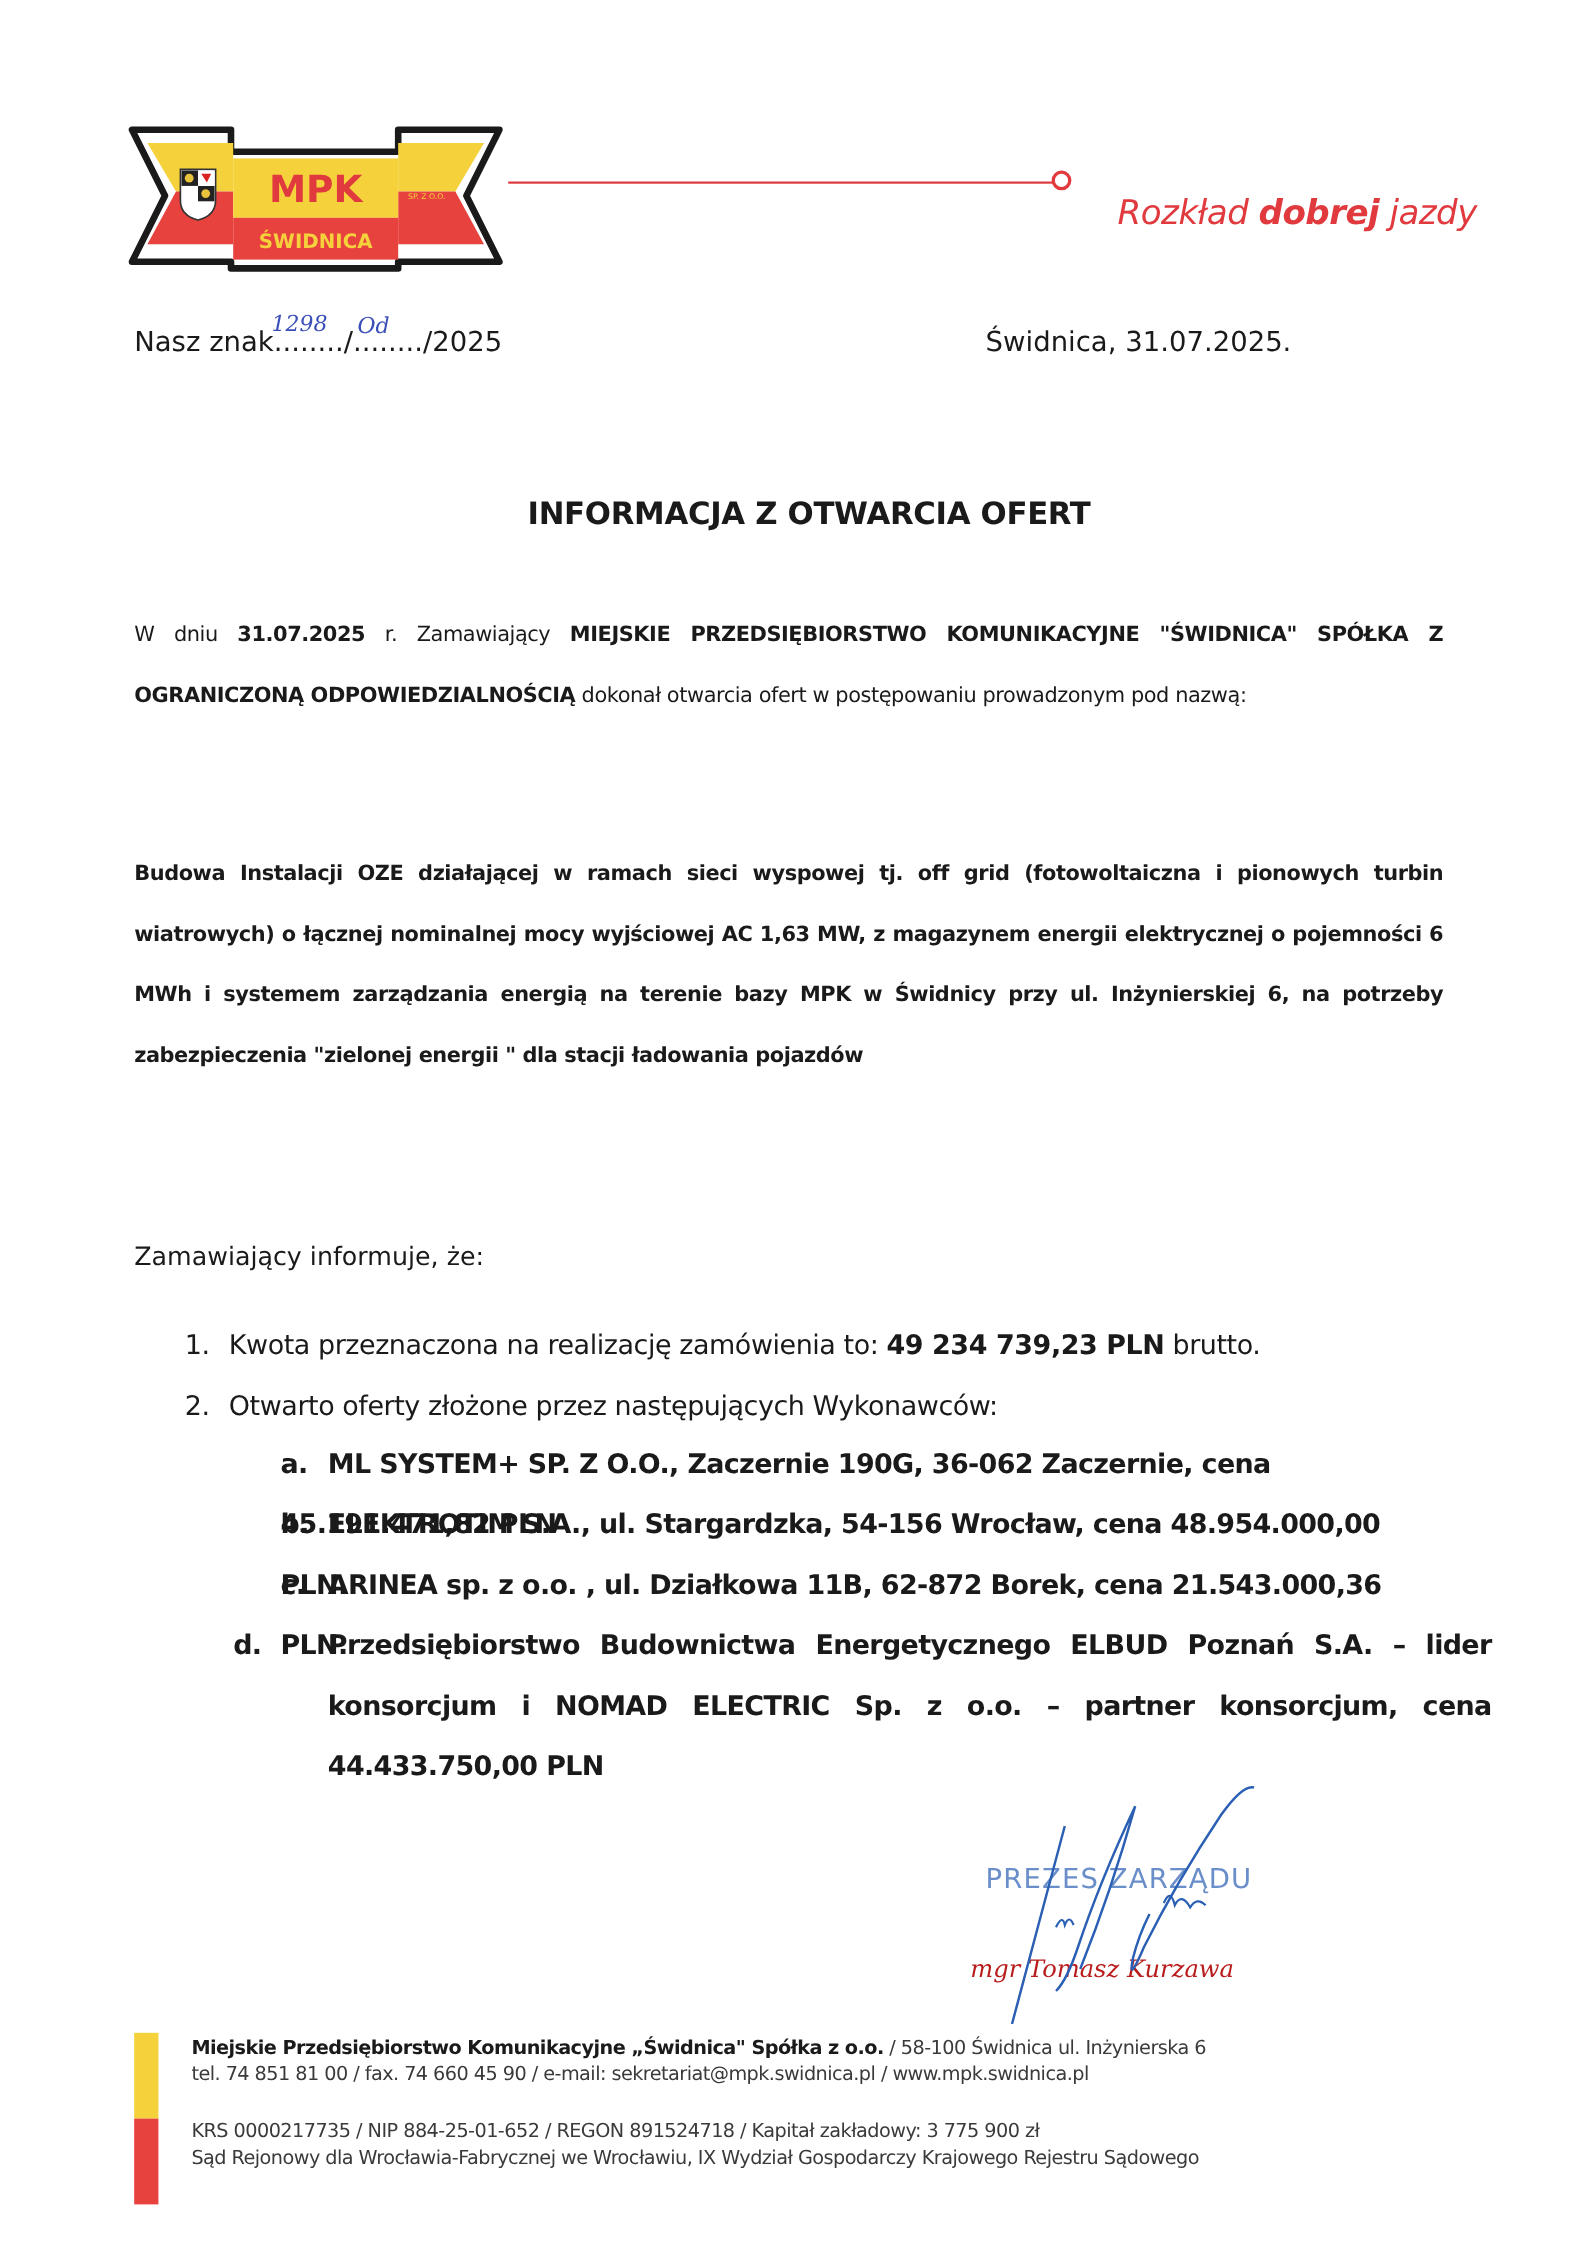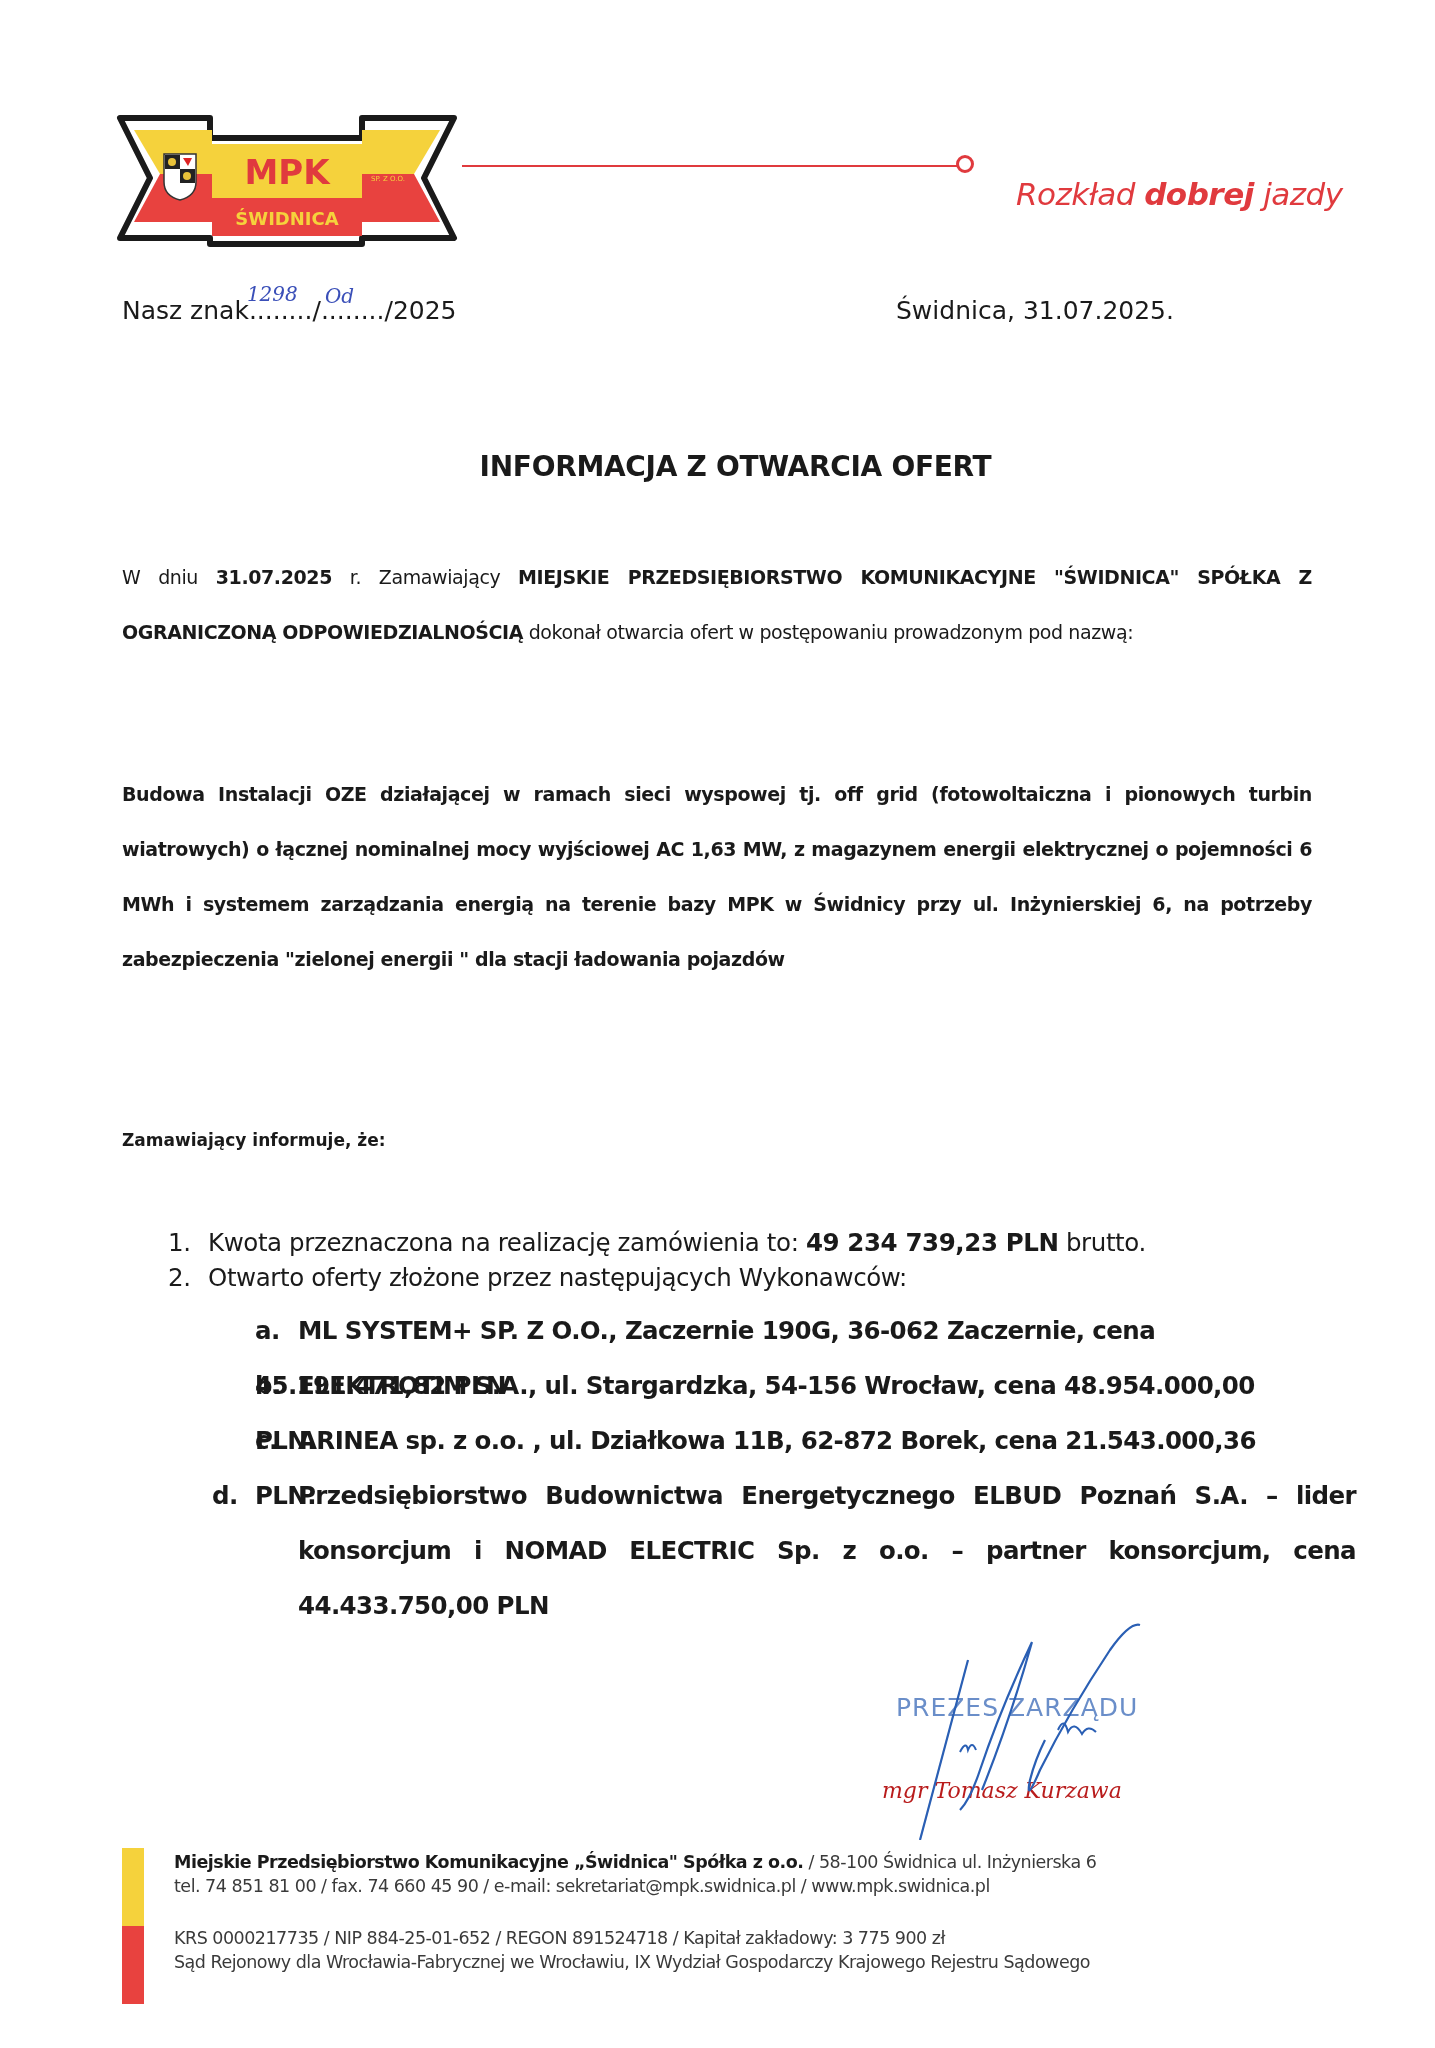--- a/index.html
+++ b/index.html
@@ -22,25 +22,25 @@
           position: relative; top: -10px; }
   #place-date { left: 896px; top: 296px; font-size: 25px; font-family: "DejaVu Sans", sans-serif; }
 
   #title { left: 0; width: 1435px; top: 450px; text-align: center; font-size: 28px; font-weight: 700;
            font-family: "DejaVu Sans", sans-serif; letter-spacing: -0.3px; padding-left: 18px; }
 
   .para { left: 122px; width: 1190px; font-size: 19px; font-family: "DejaVu Sans", sans-serif;
           line-height: 55px; text-align: justify; letter-spacing: -0.4px; }
   #intro { top: 550px; }
   #subject { top: 767px; font-weight: 700; }
-  #informs { top: 1130px; font-size: 17px; font-family: "DejaVu Sans", sans-serif; left: 122px; font-weight: bold; }
+  #informs { top: 1130px; font-size: 23px; font-family: "DejaVu Sans", sans-serif; left: 122px; }
 
   .num-item { left: 168px; font-size: 24.5px; font-family: "DejaVu Sans", sans-serif; letter-spacing: -0.4px; }
   .num-item .n { display: inline-block; width: 40px; }
-  #item1 { top: 1208px; margin-top: 20px; }
+  #item1 { top: 1208px; }
   #item2 { top: 1263px; }
 
   .sub-item { left: 255px; width: 1058px; font-size: 24.5px; font-family: "DejaVu Sans", sans-serif;
               font-weight: 700; letter-spacing: -0.6px; line-height: 55px; }
   .sub-item .l { display: inline-block; width: 43px; }
   #sub-a { top: 1303px; }
   #sub-b { top: 1358px; }
   #sub-c { top: 1413px; }
   #sub-d { top: 1468px; text-align: justify; padding-left: 43px; text-indent: -43px; }
 

